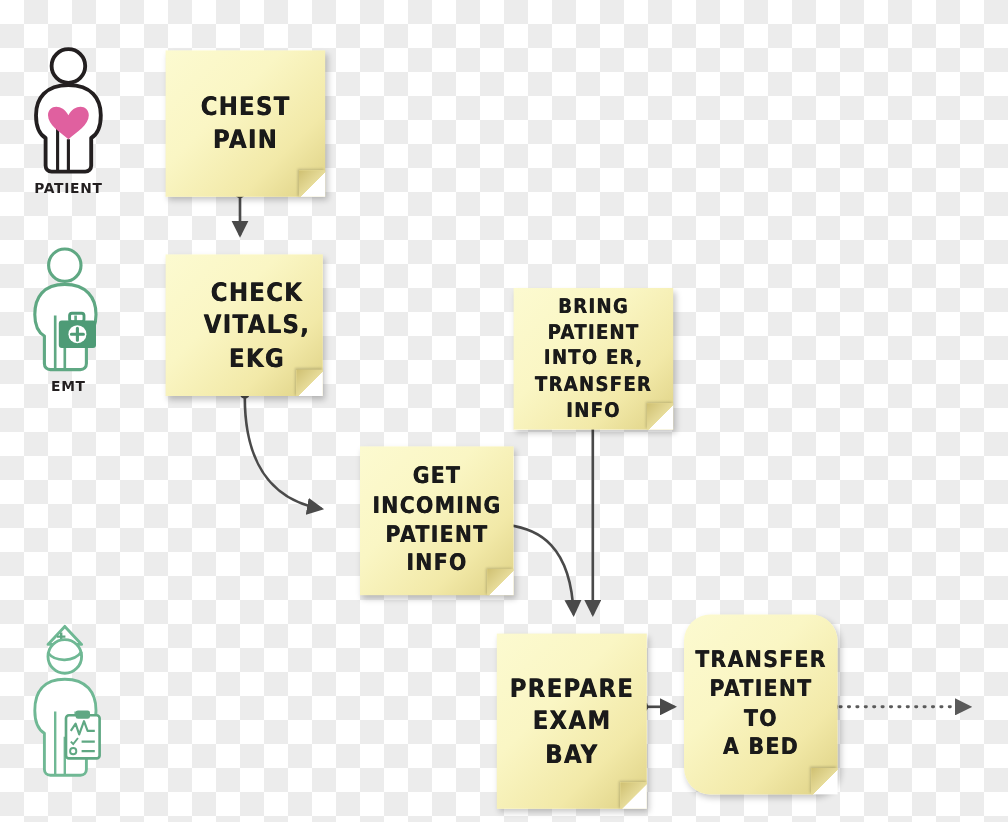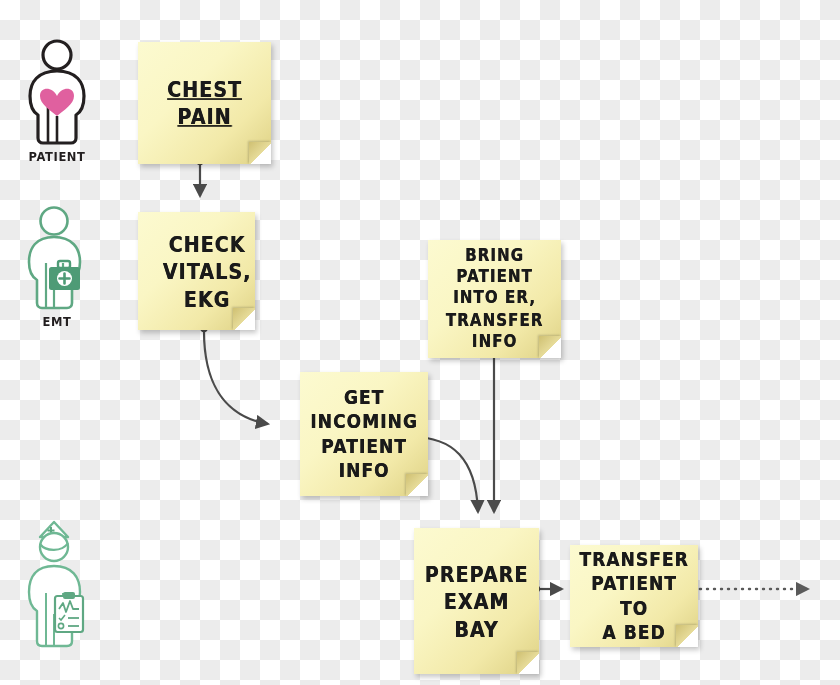--- a/index.html
+++ b/index.html
@@ -69,36 +69,36 @@
     font-weight: 700;
     letter-spacing: 1.1px;
     line-height: 1.28;
     text-transform: uppercase;
     padding: 0 6px;
     transform: scaleY(1.12);
     text-shadow: 0.4px 0 0 #1a1a1a;
   }
 
   
-  #note-chest-pain      { left: 138px; top: 42px;  width: 133px; height: 122px; text-decoration: underline; }
+  #note-chest-pain      { left: 138px; top: 42px;  width: 133px; height: 122px; }
   #note-chest-pain .note-text      { font-size: 19px; }
 
-  #note-check-vitals    { left: 138px; top: 212px; width: 117px; height: 118px; padding-left: 21px; }
+  #note-check-vitals    { left: 138px; top: 212px; width: 131px; height: 118px; padding-left: 21px; }
   #note-check-vitals .note-text    { font-size: 19px; }
 
   #note-bring-patient   { left: 428px; top: 212px; width: 133px; height: 118px; margin-top: 28px; }
   #note-bring-patient .note-text   { font-size: 15px; }
 
   #note-get-incoming    { left: 300px; top: 372px; width: 128px; height: 124px; }
   #note-get-incoming .note-text    { font-size: 17px; }
 
   #note-prepare-exam    { left: 414px; top: 528px; width: 125px; height: 146px; }
   #note-prepare-exam .note-text    { font-size: 19px; }
 
-  #note-transfer-bed    { left: 570px; top: 545px; width: 128px; height: 102px; }
+  #note-transfer-bed    { left: 570px; top: 512px; width: 128px; height: 150px; border-radius: 22px; }
   #note-transfer-bed .note-text    { font-size: 17px; }
 
   
   #connectors {
     position: absolute;
     left: 0; top: 0;
     width: 840px;
     height: 685px;
     pointer-events: none;
   }

